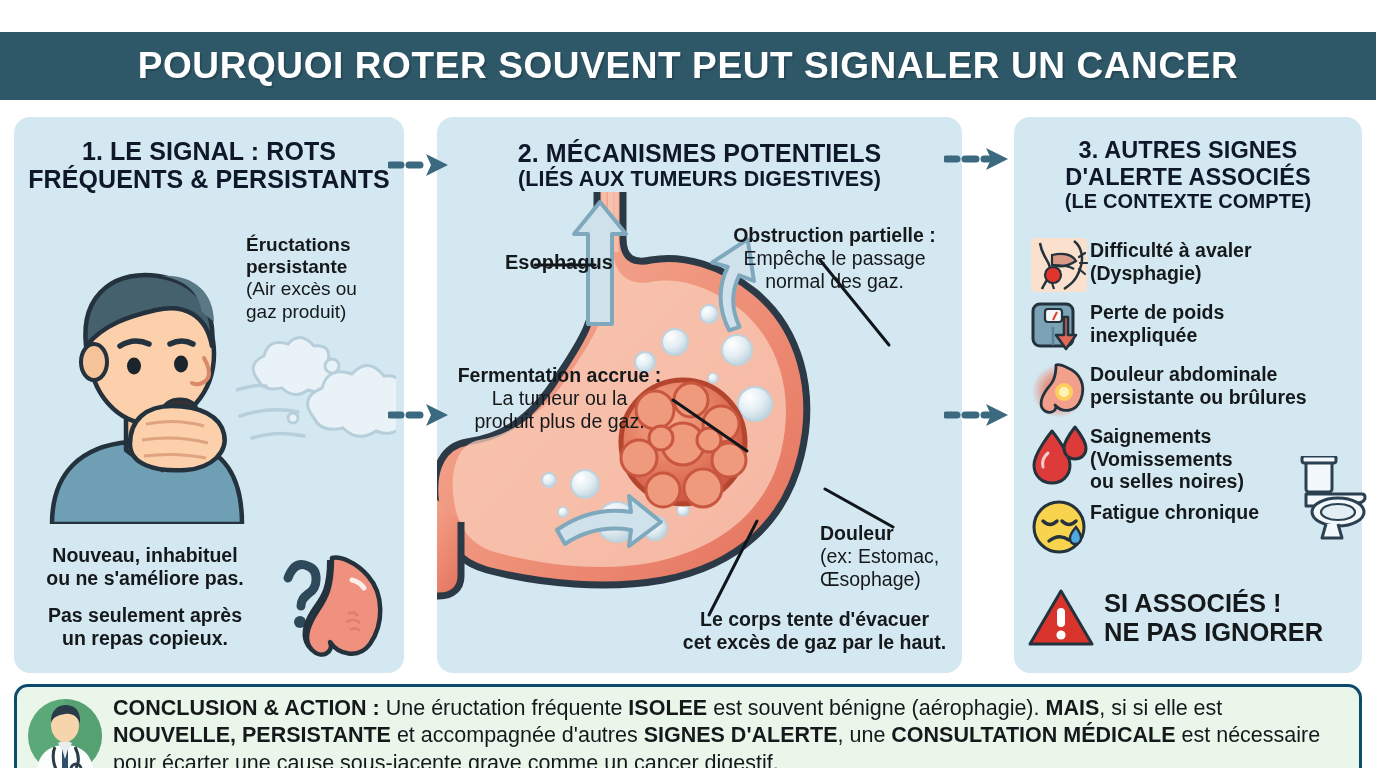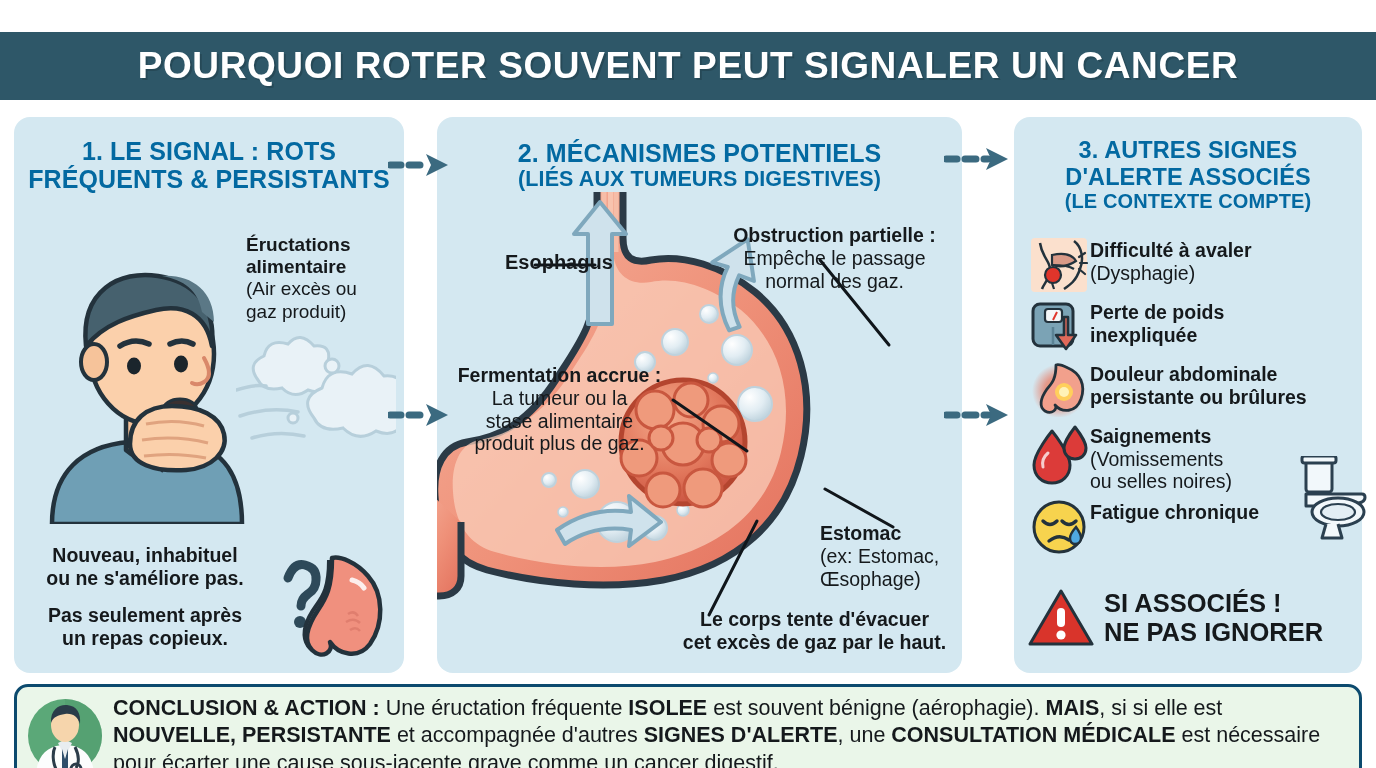--- a/index.html
+++ b/index.html
@@ -32,21 +32,21 @@
     background: #d4e8f1;
     border-radius: 16px;
     overflow: hidden;
   }
   #panel1 { left: 14px;  top: 85px; width: 390px; height: 556px; }
   #panel2 { left: 437px; top: 85px; width: 525px; height: 556px; }
   #panel3 { left: 1014px;top: 85px; width: 348px; height: 556px; }
 
   .panel-title {
     text-align: center;
-    color: #0369a1;
+    color: #0f172a;
     font-weight: 700;
     text-transform: uppercase;
     line-height: 1.13;
     letter-spacing: 0.1px;
   }
   #panel1 .panel-title { font-size: 25px; padding: 20px 8px 0; }
   #panel2 .panel-title { font-size: 25px; padding: 22px 8px 0; }
   #panel2 .panel-title .sub { font-size: 21.5px; display: block; }
   #panel3 .panel-title { font-size: 23.5px; padding: 20px 22px 0; }
   #panel3 .panel-title .sub { font-size: 20px; display: block; }
@@ -90,21 +90,21 @@
 
   
   .p3-list { position: absolute; left: 1014px; top: 205px; width: 348px; }
   .p3-item {
     display: flex; align-items: flex-start;
     padding: 0 10px 0 14px; margin-bottom: 6px; min-height: 52px;
   }
   .p3-icon { width: 62px; flex: 0 0 62px; display: flex; align-items: center; justify-content: center; }
   .p3-text { font-size: 19.5px; line-height: 1.16; color: #15191c; padding-top: 2px; }
   .p3-text b { font-weight: 700; display: block; }
-  .p3-text span { font-weight: 400; display: block; }
+  .p3-text span { font-weight: 700; display: block; }
   #p3-toilet { position: absolute; right: 8px; top: 424px; }
   .p3-alert {
     position: absolute; left: 1014px; top: 556px; width: 348px;
     display: flex; align-items: center; padding-left: 14px;
   }
   .p3-alert-text {
     font-size: 25.5px; font-weight: 700; color: #15191c;
     line-height: 1.13; padding-left: 10px;
   }
 
@@ -176,21 +176,21 @@
     </g>
     <g stroke="#b7cfdb" stroke-width="3.5" fill="none" stroke-linecap="round">
       <path d="M0 58 q18 -6 30 -4"></path>
       <path d="M4 84 q30 -10 58 -4"></path>
       <path d="M16 106 q26 -8 52 -2"></path>
     </g>
   </svg>
 
   <div class="p1-callout">
     <b>Éructations</b>
-    <b>alimentaire</b>
+    <b>persistante</b>
     <span>(Air excès ou</span>
     <span>gaz produit)</span>
   </div>
 
   <div class="p1-foot">
     <div>Nouveau, inhabituel</div>
     <div>ou ne s'améliore pas.</div>
     <div class="line2">Pas seulement après</div>
     <div>un repas copieux.</div>
   </div>
@@ -321,26 +321,25 @@
 
   <div class="p2-label" id="lbl-obstruction">
     <b>Obstruction partielle :</b>
     <div>Empêche le passage</div>
     <div>normal des gaz.</div>
   </div>
 
   <div class="p2-label" id="lbl-fermentation">
     <b>Fermentation accrue :</b>
     <div>La tumeur ou la</div>
-    <div>stase alimentaire</div>
     <div>produit plus de gaz.</div>
   </div>
 
   <div class="p2-label" id="lbl-tumeur">
-    <b>Estomac</b>
+    <b>Douleur</b>
     <div>(ex: Estomac,</div>
     <div>Œsophage)</div>
   </div>
 
   <div class="p2-label" id="lbl-evacuer">
     <div>Le corps tente d'évacuer</div>
     <div>cet excès de gaz par le haut.</div>
   </div>
 
   <div class="panel" id="panel3">

